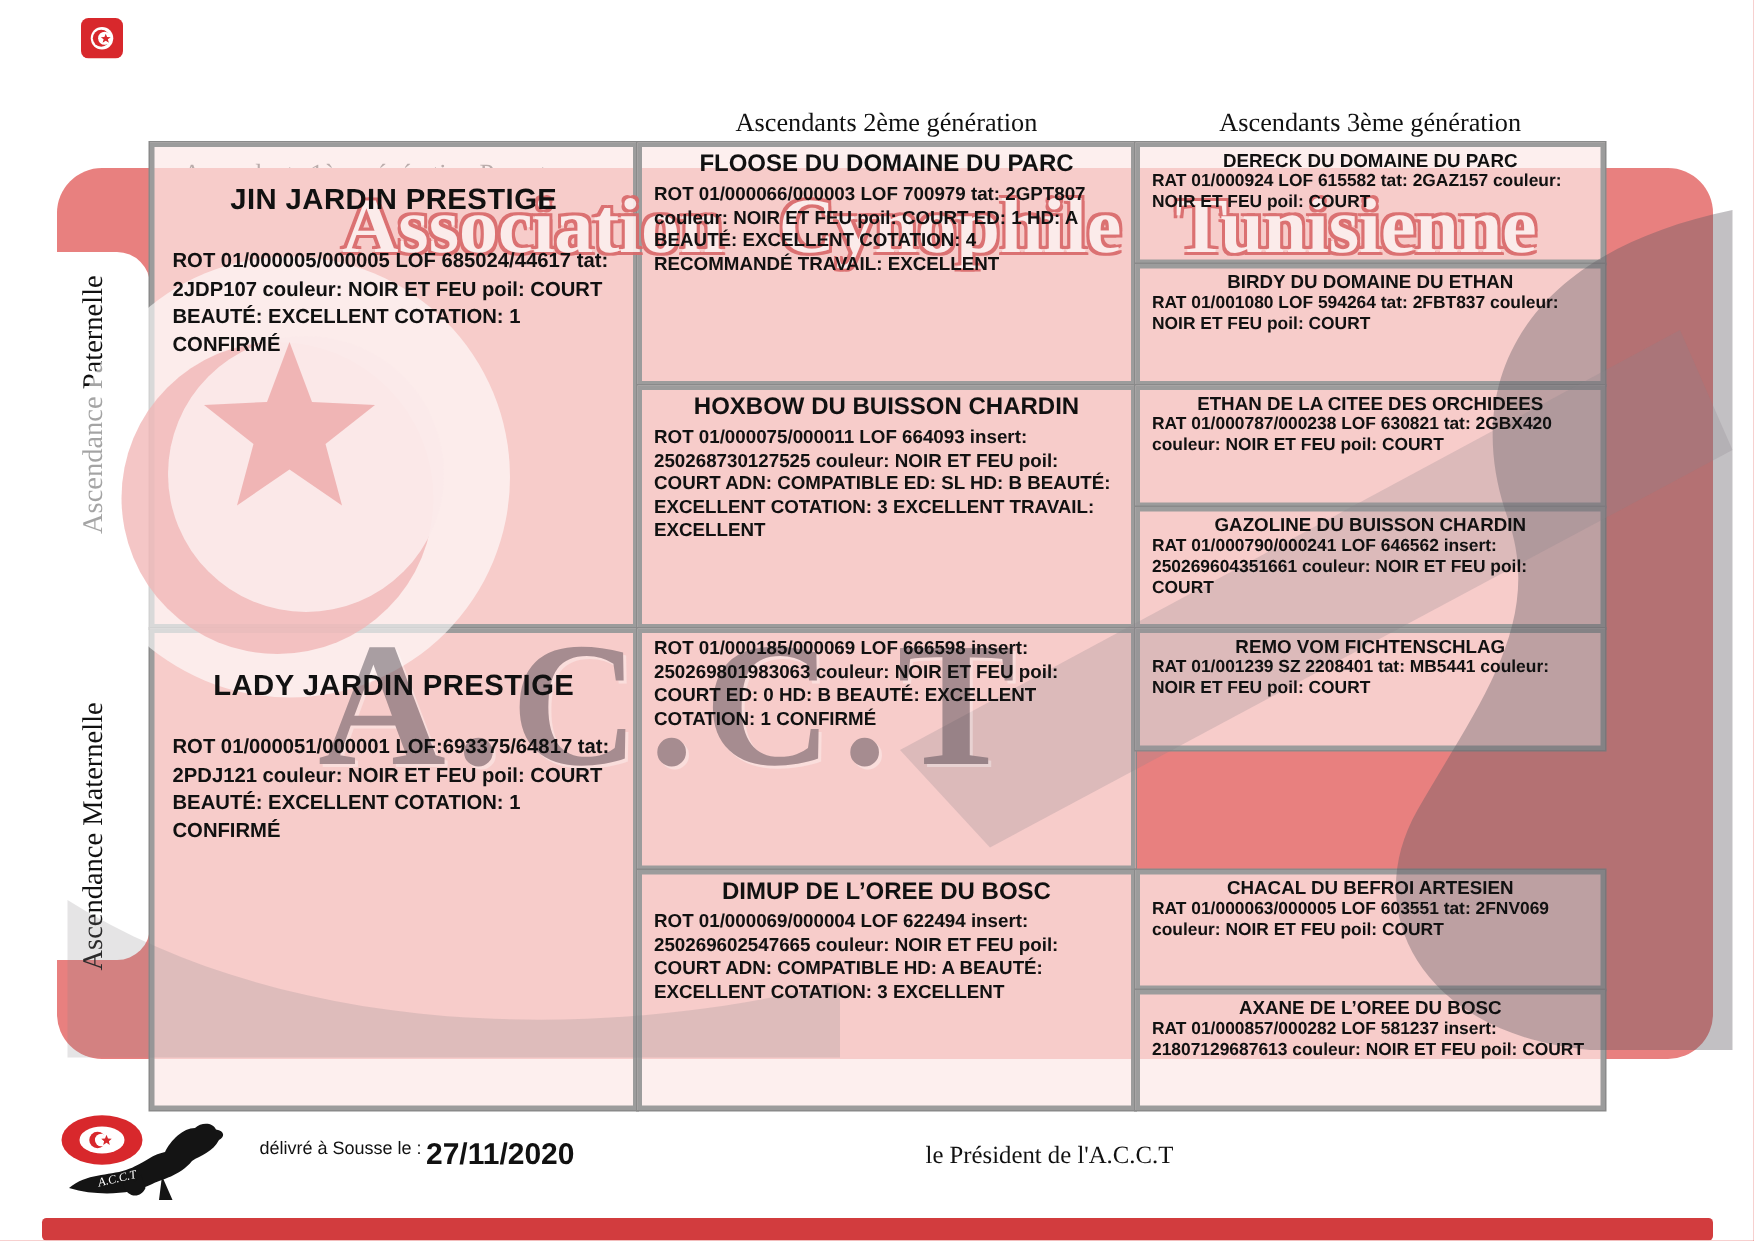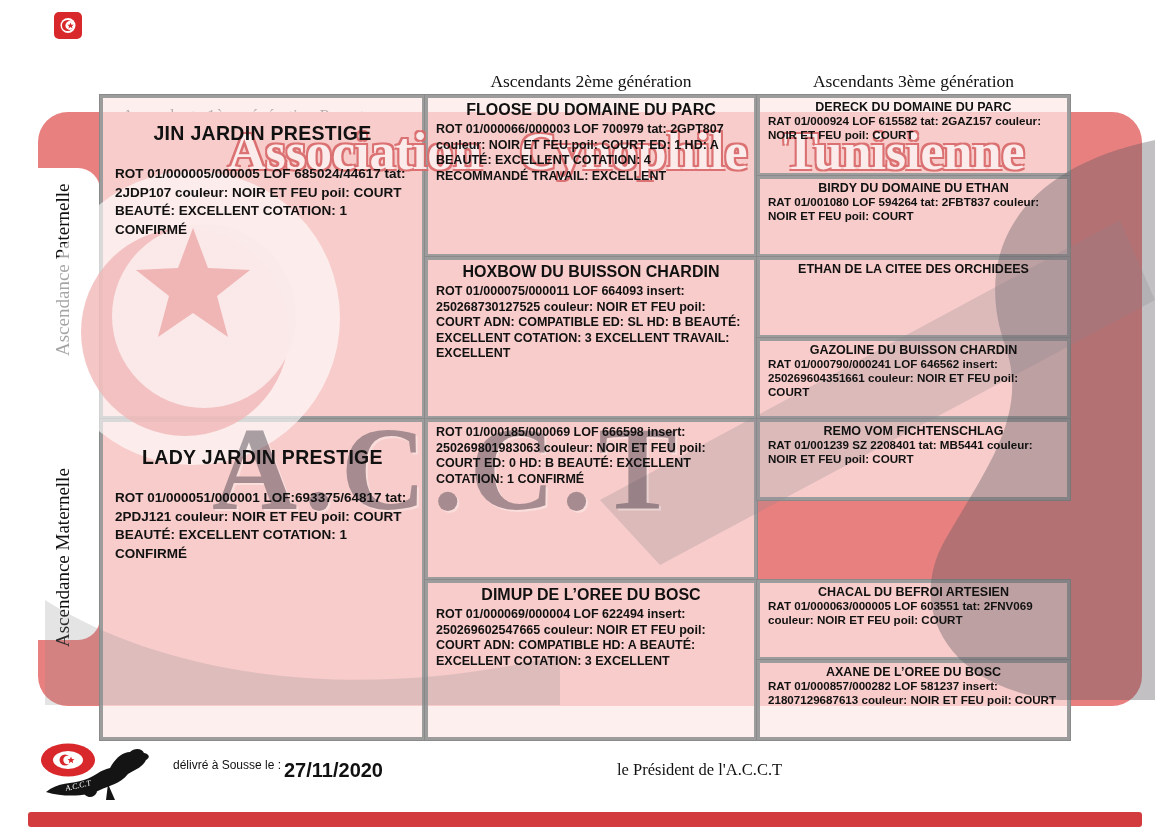--- a/index.html
+++ b/index.html
@@ -107,20 +107,21 @@
   <div class="cell gen3" style="left:757px;top:95px;width:313px;height:81px;">
     <div class="dog-name">DERECK DU DOMAINE DU PARC</div>
     <div class="dog-details">RAT 01/000924 LOF 615582 tat: 2GAZ157 couleur: NOIR ET FEU poil: COURT</div>
   </div>
   <div class="cell gen3" style="left:757px;top:176px;width:313px;height:81px;">
     <div class="dog-name">BIRDY DU DOMAINE DU ETHAN</div>
     <div class="dog-details">RAT 01/001080 LOF 594264 tat: 2FBT837 couleur: NOIR ET FEU poil: COURT</div>
   </div>
   <div class="cell gen3" style="left:757px;top:257px;width:313px;height:81px;">
     <div class="dog-name">ETHAN DE LA CITEE DES ORCHIDEES</div>
+    <div class="dog-details">RAT 01/000787/000238 LOF 630821 tat: 2GBX420 couleur: NOIR ET FEU poil: COURT</div>
   </div>
   <div class="cell gen3" style="left:757px;top:338px;width:313px;height:81px;">
     <div class="dog-name">GAZOLINE DU BUISSON CHARDIN</div>
     <div class="dog-details">RAT 01/000790/000241 LOF 646562 insert: 250269604351661 couleur: NOIR ET FEU poil: COURT</div>
   </div>
   <div class="cell gen3" style="left:757px;top:419px;width:313px;height:81px;">
     <div class="dog-name">REMO VOM FICHTENSCHLAG</div>
     <div class="dog-details">RAT 01/001239 SZ 2208401 tat: MB5441 couleur: NOIR ET FEU poil: COURT</div>
   </div>
   <div class="cell gen3" style="left:757px;top:580px;width:313px;height:80px;">

